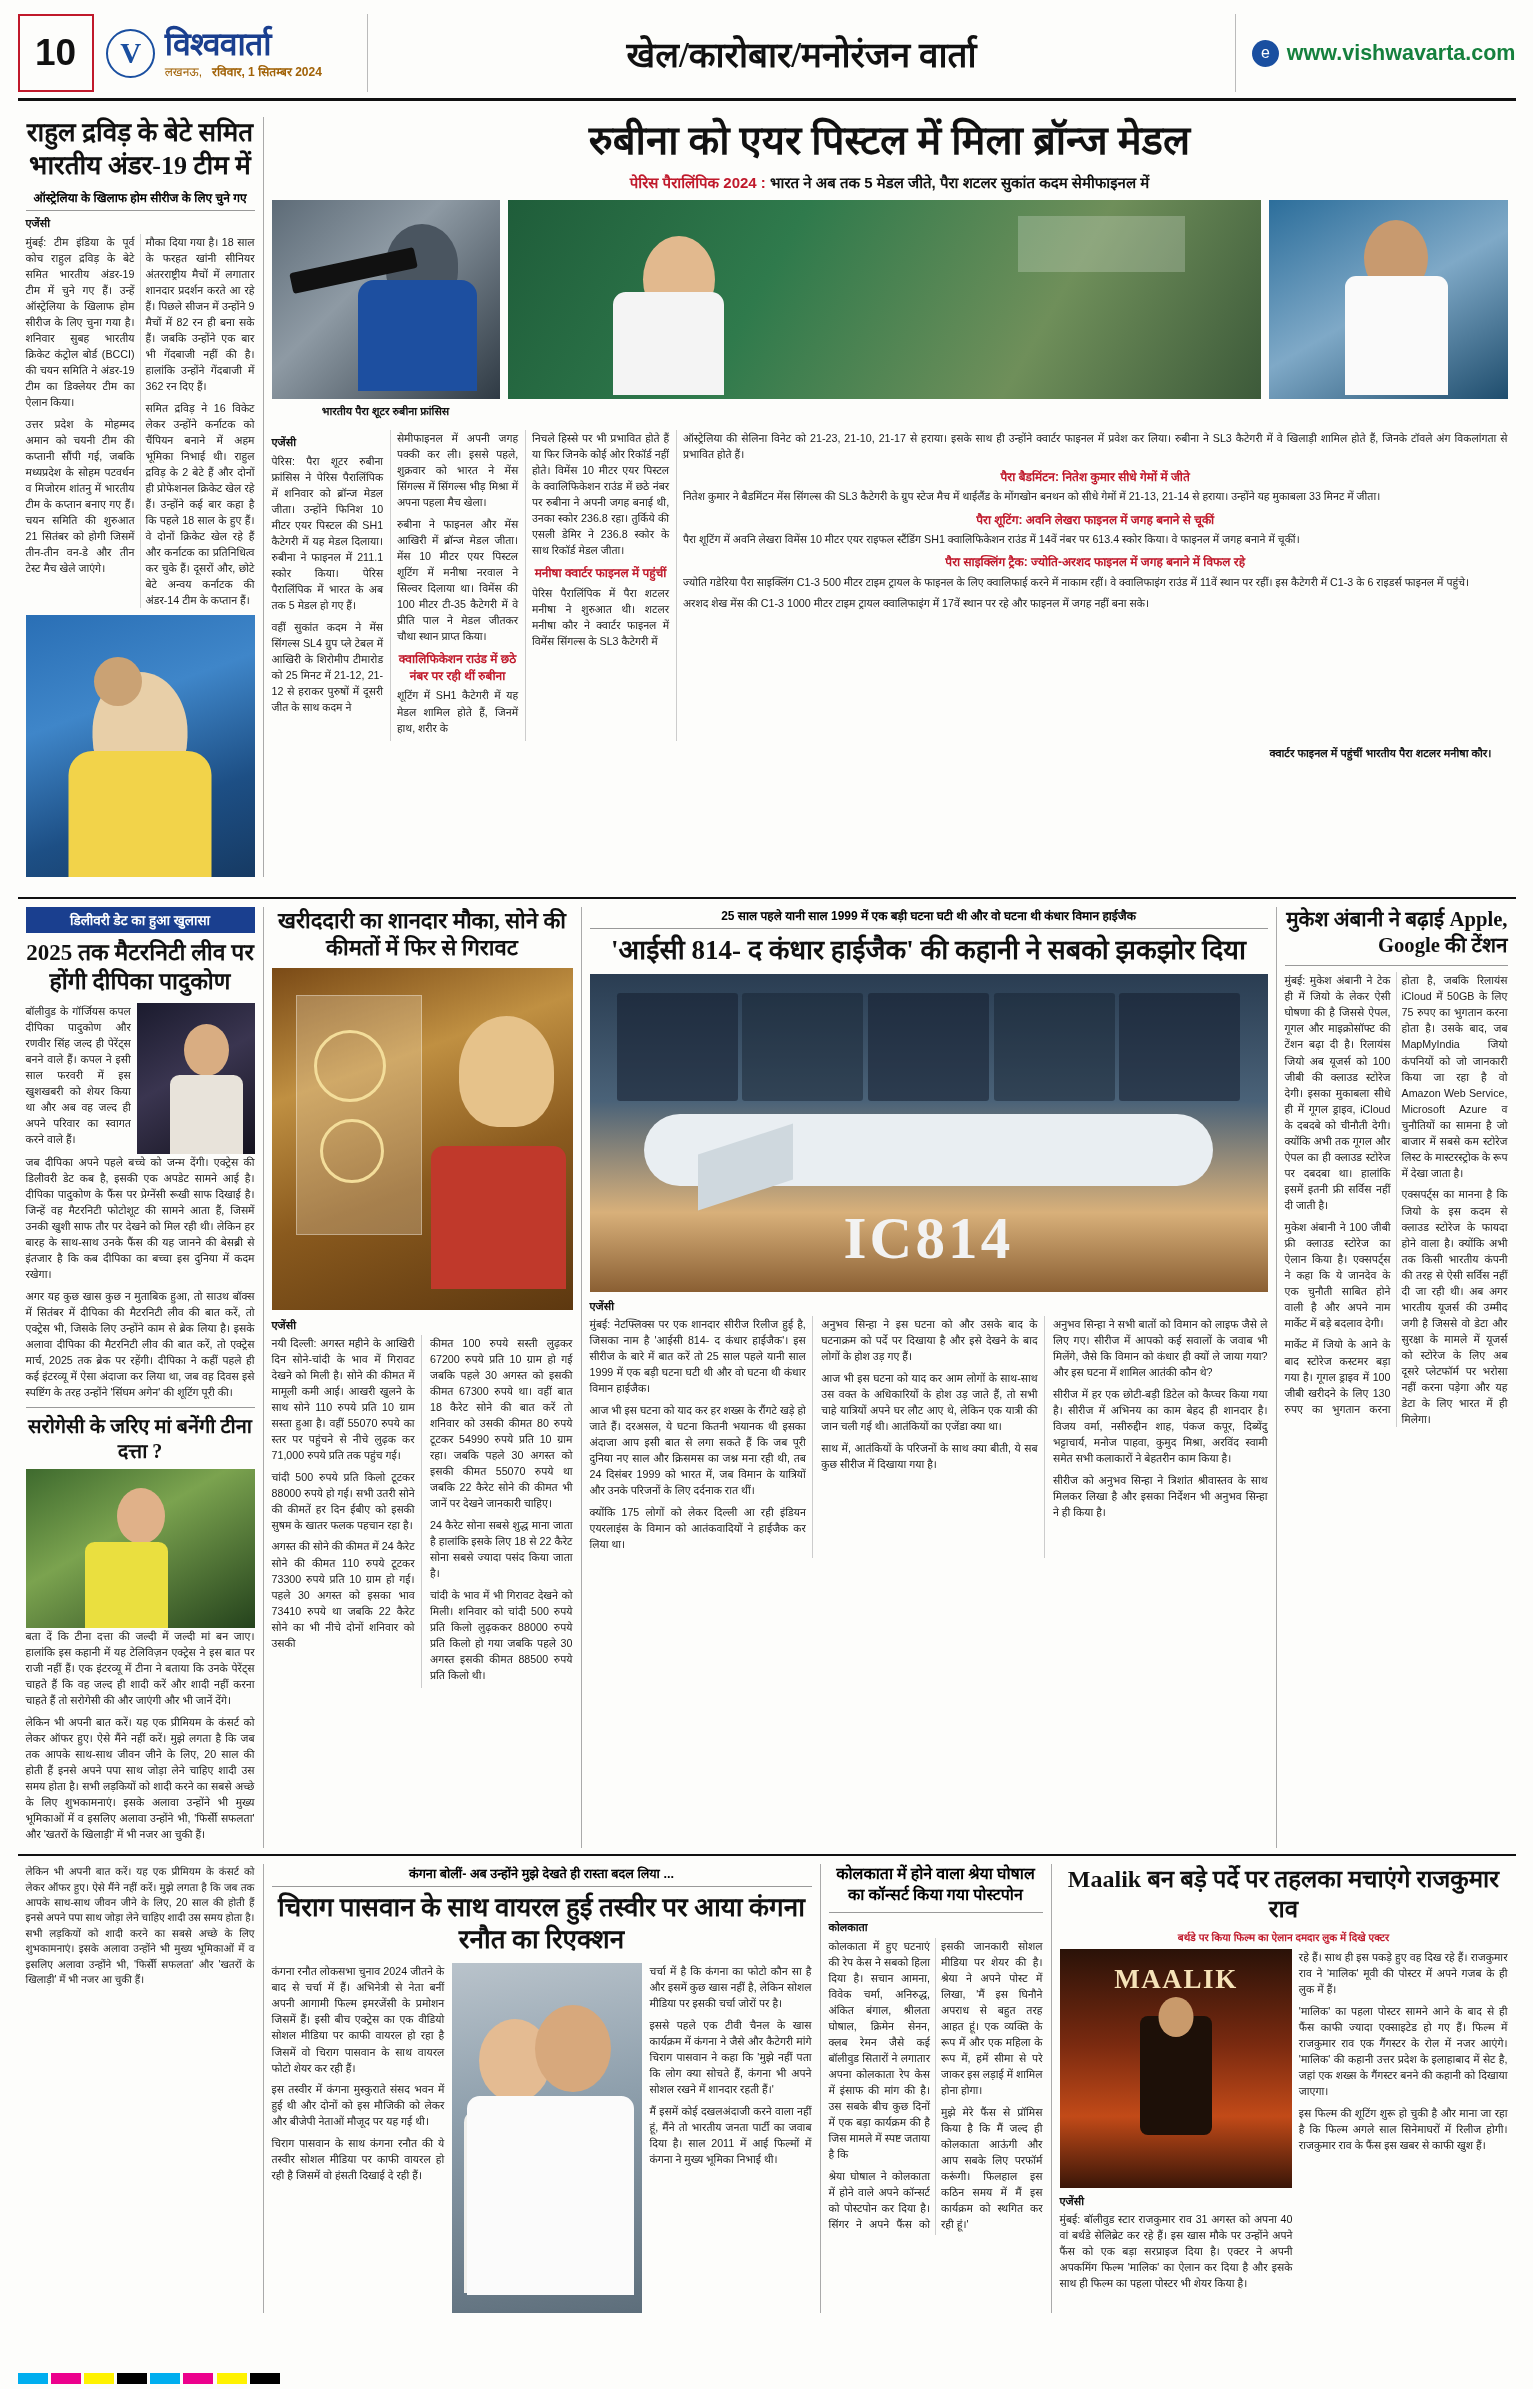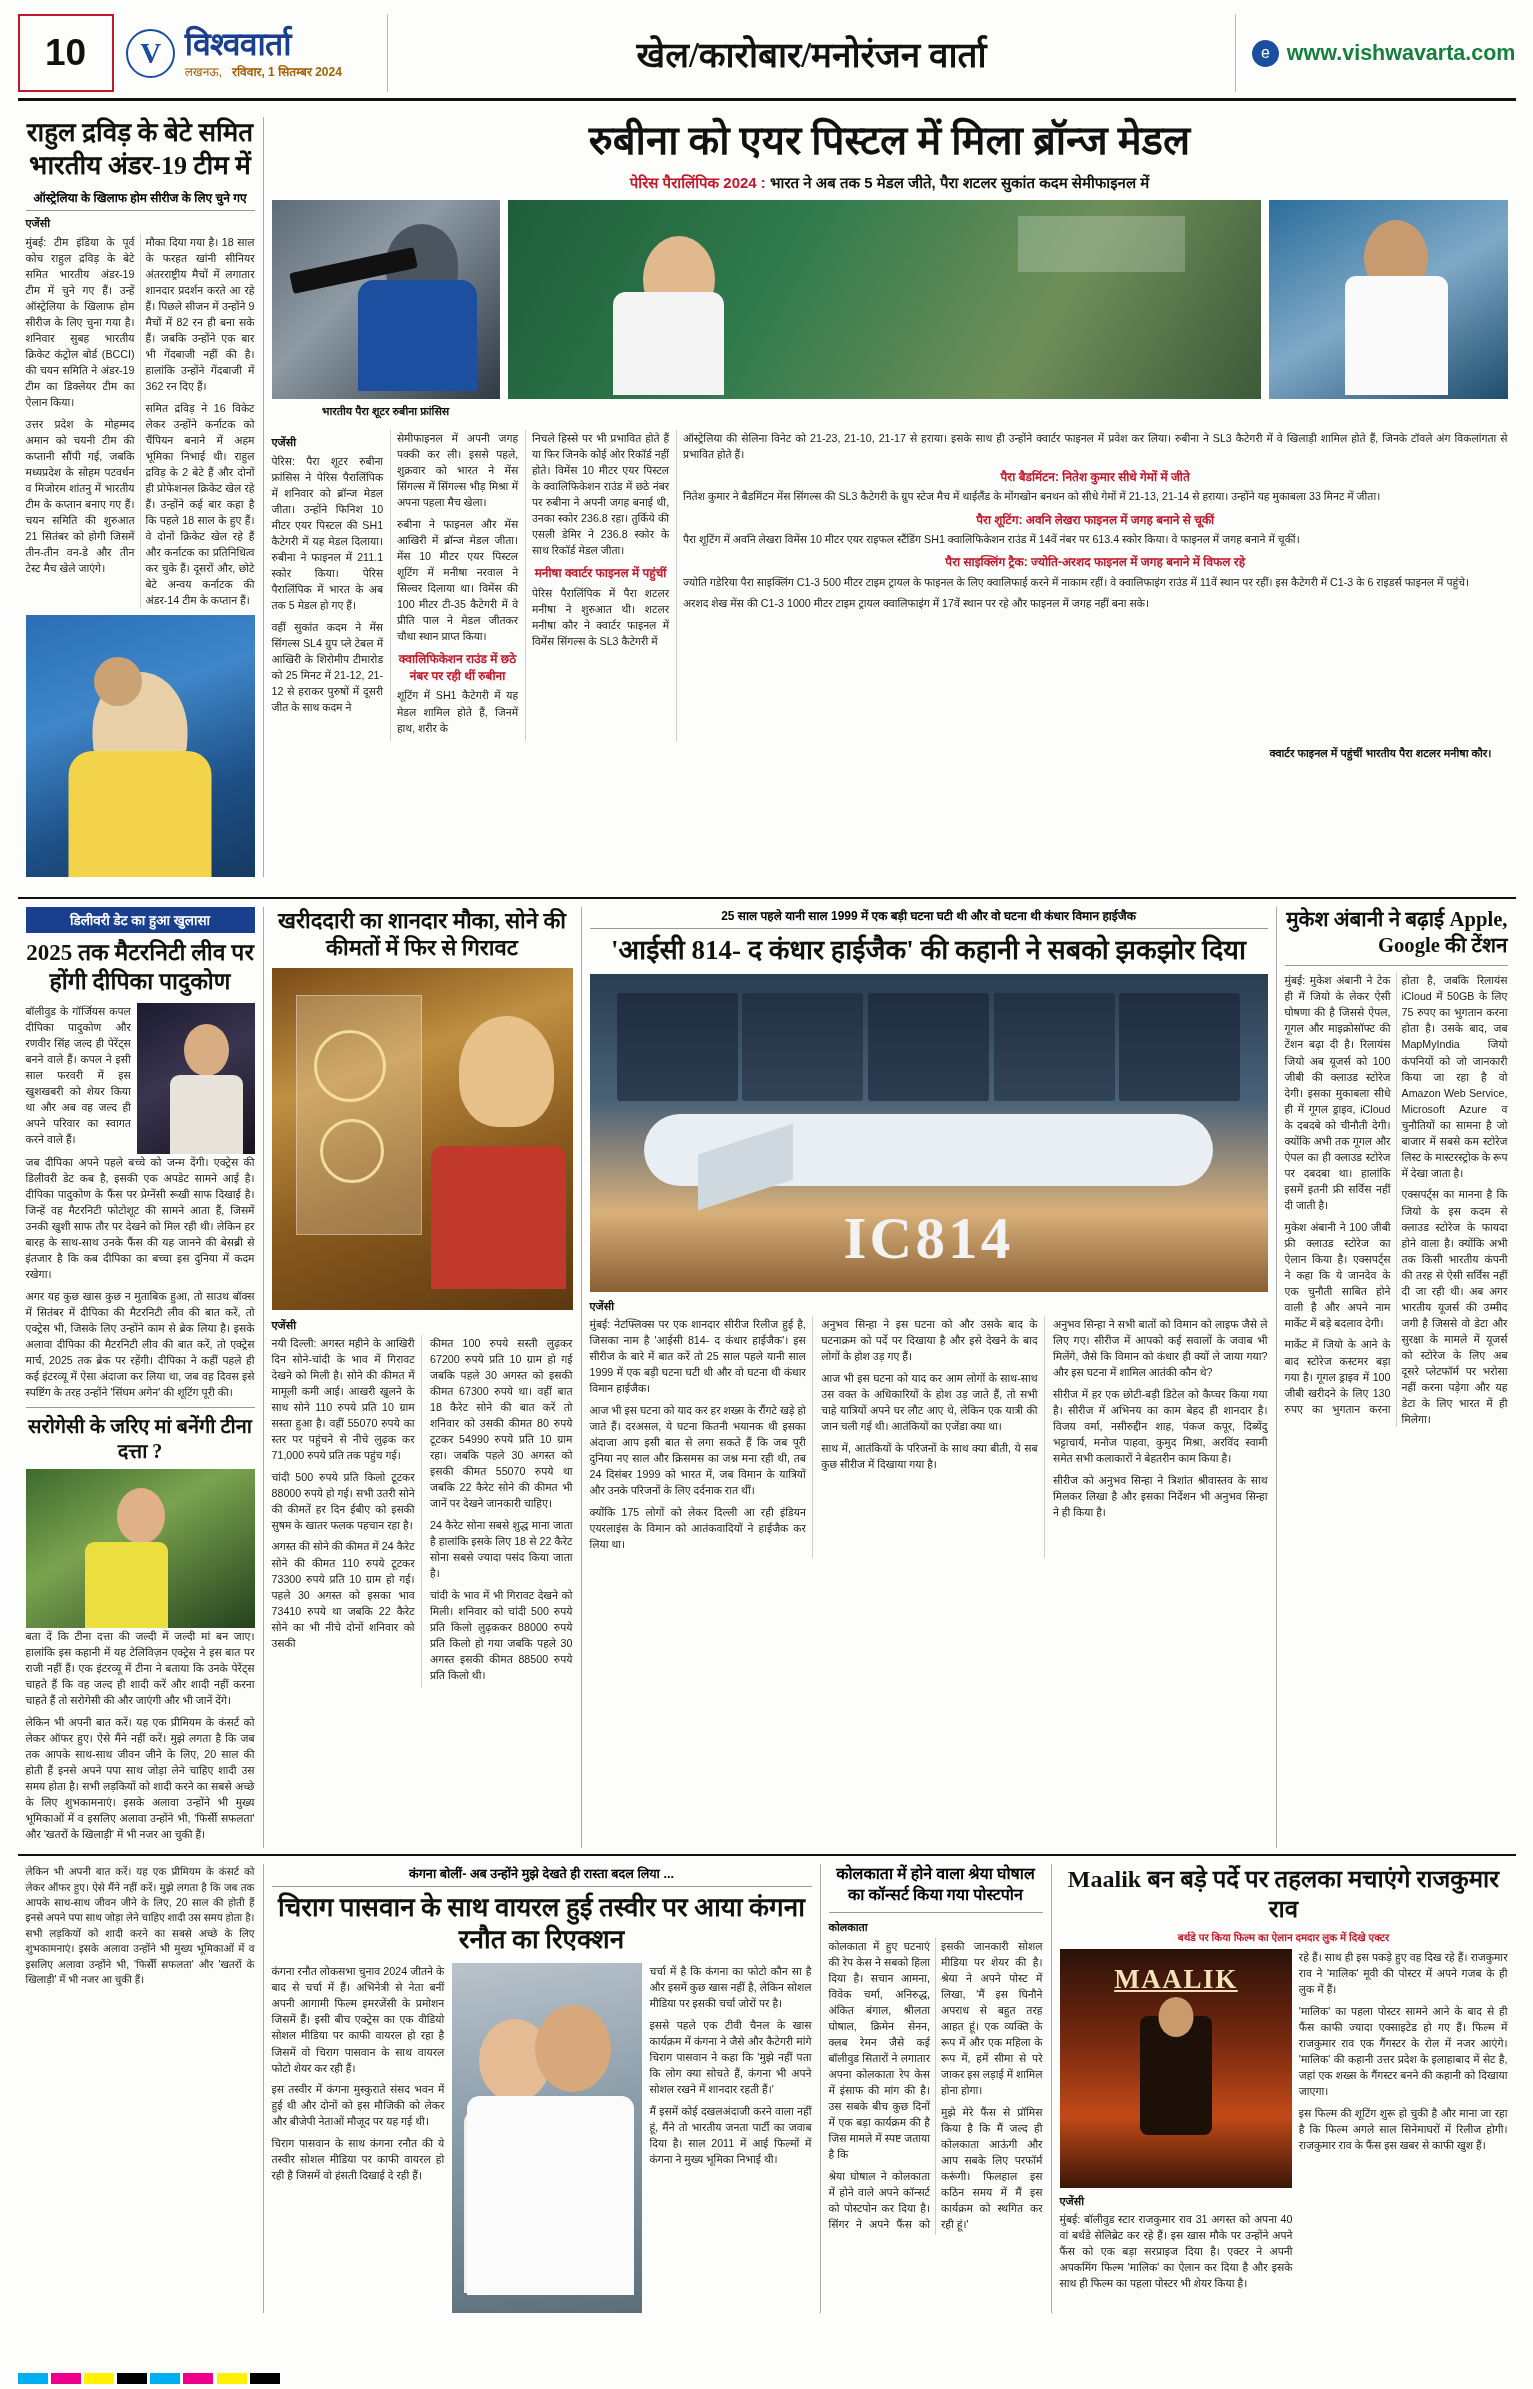--- a/index.html
+++ b/index.html
@@ -19,21 +19,21 @@
   }
 
   
   .masthead {
     display: flex; align-items: stretch;
     border-bottom: 3.2px solid #111;
     padding-bottom: 6.4px;
     height: 87px;
   }
   .page-num-box {
-    width: 96px; border: 2.4px solid #c0192b;
+    width: 76px; border: 2.4px solid #c0192b;
     display: flex; align-items: center; justify-content: center;
     margin-right: 12.7px;
   }
   .page-num { font-size: 37px; font-weight: bold; color: #111; }
   .brand-block {
     display: flex; align-items: center; gap: 9.5px;
     padding-right: 17.5px; border-right: 1.6px solid #bbb;
     min-width: 262px;
   }
   .brand-logo {
@@ -375,21 +375,21 @@
       </div>
 
       <div class="col" style="flex:1;">
         <h2 class="head-sub" style="text-align:center;font-size:24px;">Maalik बन बड़े पर्दे पर तहलका मचाएंगे राजकुमार राव</h2>
         <div style="text-align:center;font-size:10.3px;font-weight:bold;color:#c0192b;margin-bottom:4.8px;">बर्थडे पर किया फिल्म का ऐलान दमदार लुक में दिखे एक्टर</div>
         <div style="display:flex;gap:6.4px;">
           <div style="width:52%;">
             <div class="photo" style="height:239px;background:linear-gradient(180deg,#2a1208 0%,#7a2a10 40%,#c24a18 70%,#3a1608 100%);position:relative;">
               <div style="position:absolute;left:50%;top:28%;transform:translateX(-50%);width:72px;height:119px;background:#1d1008;border-radius:8px;"></div>
               <div style="position:absolute;left:50%;top:20%;transform:translateX(-50%);width:35px;height:40px;background:#c99a6b;border-radius:50%;"></div>
-              <div style="position:absolute;top:6%;left:0;right:0;text-align:center;font-size:27px;font-weight:bold;color:#f5e2b8;font-family:'Liberation Serif',serif;letter-spacing:1.6px;text-decoration:underline;">MAALIK</div>
+              <div style="position:absolute;top:6%;left:0;right:0;text-align:center;font-size:27px;font-weight:bold;color:#f5e2b8;font-family:'Liberation Serif',serif;letter-spacing:1.6px;">MAALIK</div>
             </div>
             <div class="byline">एजेंसी</div>
             <p class="body">मुंबई: बॉलीवुड स्टार राजकुमार राव 31 अगस्त को अपना 40 वां बर्थडे सेलिब्रेट कर रहे हैं। इस खास मौके पर उन्होंने अपने फैंस को एक बड़ा सरप्राइज दिया है। एक्टर ने अपनी अपकमिंग फिल्म 'मालिक' का ऐलान कर दिया है और इसके साथ ही फिल्म का पहला पोस्टर भी शेयर किया है।</p>
           </div>
           <div style="flex:1;">
             <p class="body">रहे हैं। साथ ही इस पकड़े हुए वह दिख रहे हैं। राजकुमार राव ने 'मालिक' मूवी की पोस्टर में अपने गजब के ही लुक में हैं।</p>
             <p class="body">'मालिक' का पहला पोस्टर सामने आने के बाद से ही फैंस काफी ज्यादा एक्साइटेड हो गए हैं। फिल्म में राजकुमार राव एक गैंगस्टर के रोल में नजर आएंगे। 'मालिक' की कहानी उत्तर प्रदेश के इलाहाबाद में सेट है, जहां एक शख्स के गैंगस्टर बनने की कहानी को दिखाया जाएगा।</p>
             <p class="body">इस फिल्म की शूटिंग शुरू हो चुकी है और माना जा रहा है कि फिल्म अगले साल सिनेमाघरों में रिलीज होगी। राजकुमार राव के फैंस इस खबर से काफी खुश हैं।</p>
           </div>
         </div>

